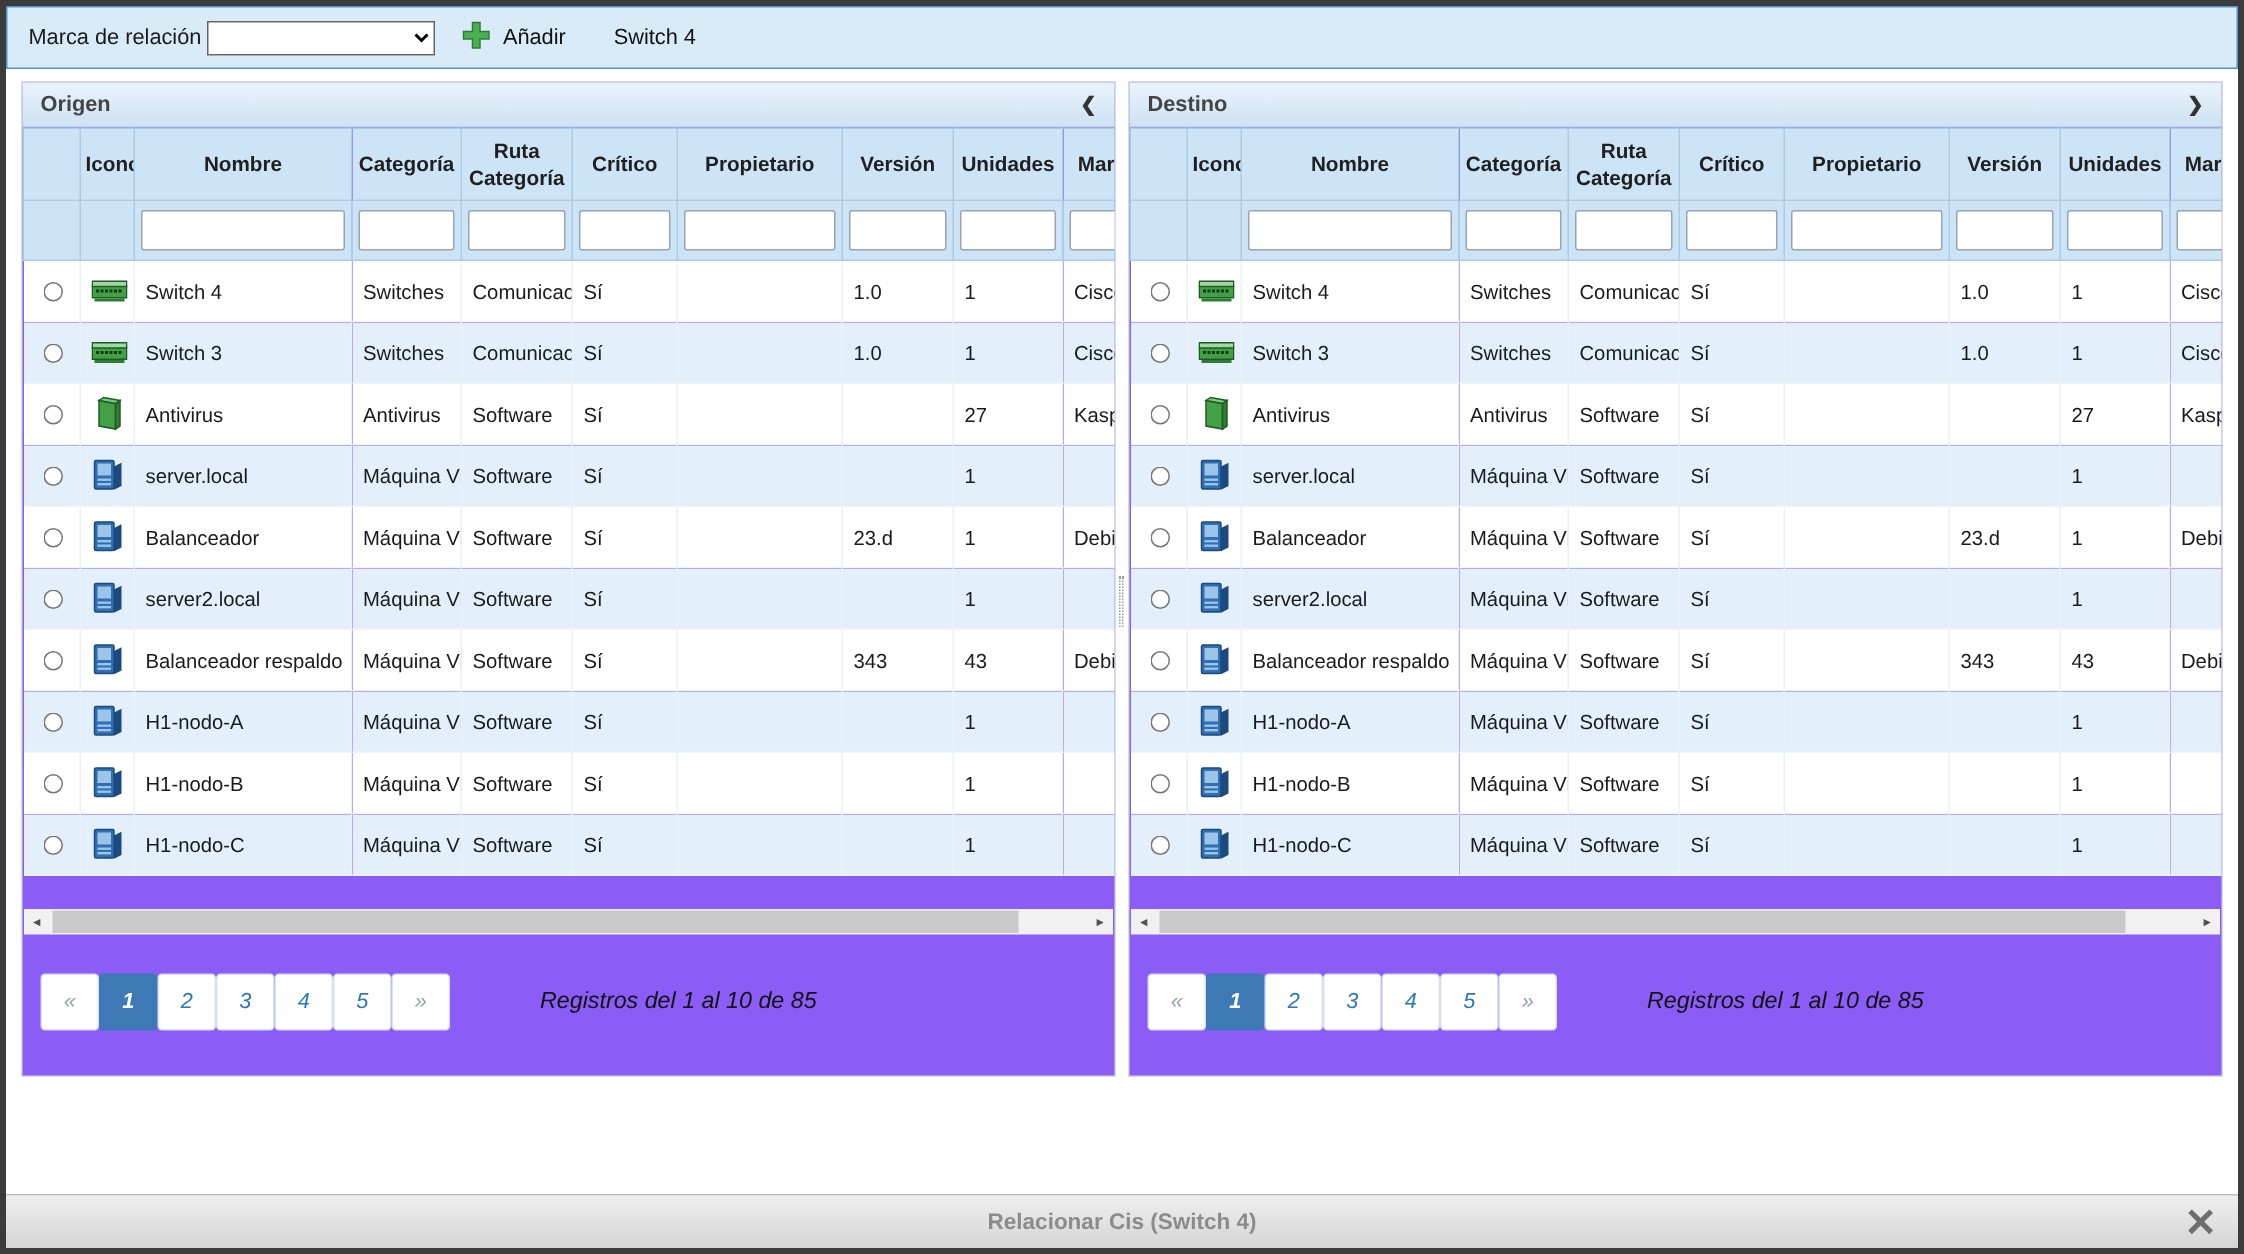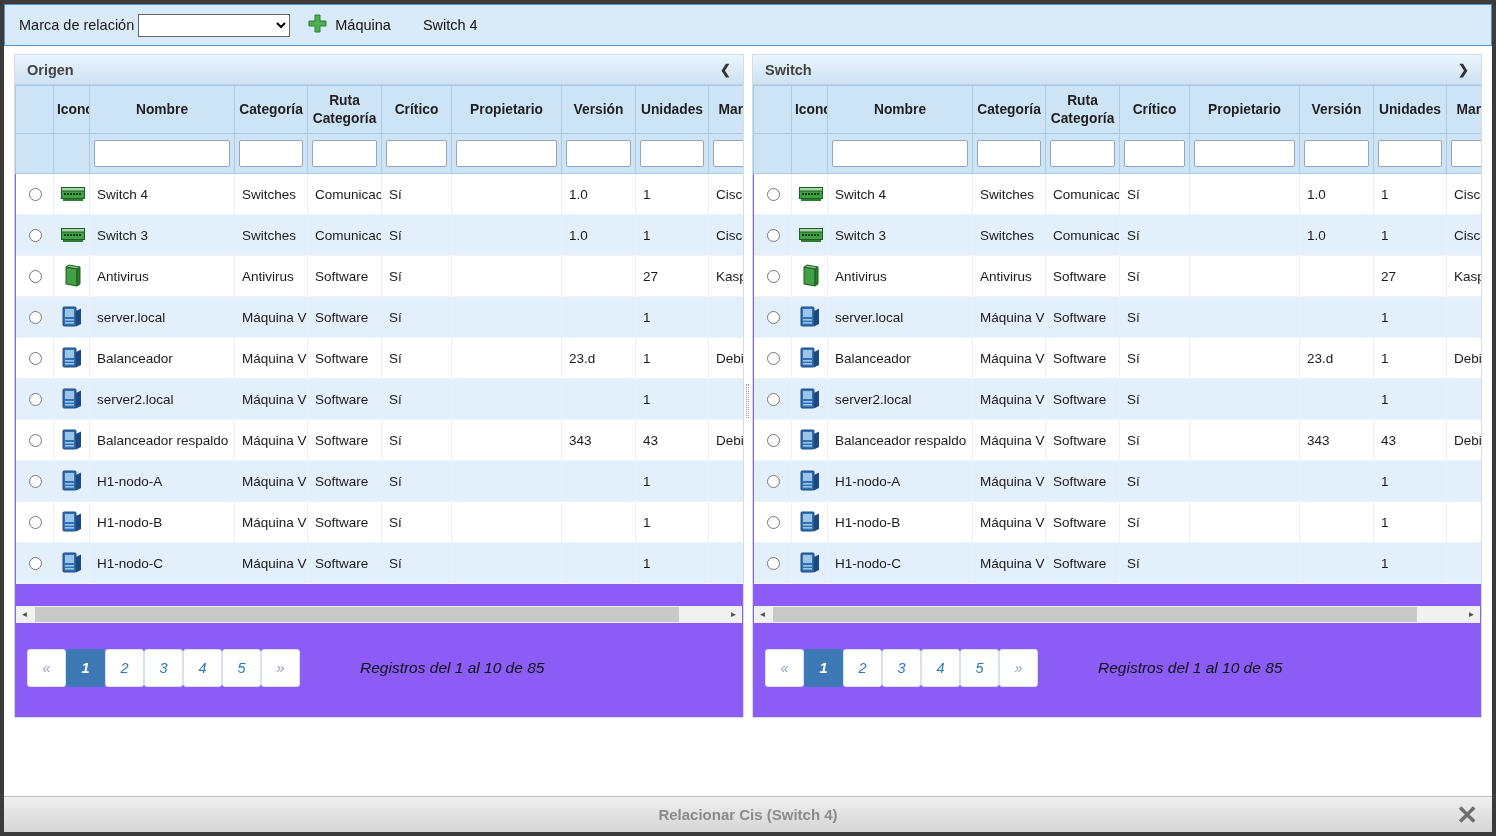--- a/index.html
+++ b/index.html
@@ -115,21 +115,21 @@
     <span class="toolbar-label">Marca de relación</span>
     <select class="relation-select">
       <option></option>
     </select>
     <button class="add-btn">
       <span>
         <svg width="19" height="19" viewBox="0 0 19 19">
             <path d="M7 1h5v6h6v5h-6v6H7v-6H1V7h6z" fill="#4caf50" stroke="#2e7d32" stroke-width="1"></path>
           </svg>
       </span>
-      <span>Máquina</span>
+      <span>Añadir</span>
     </button>
     <span class="selected-ci">Switch 4</span>
   </div>
 
   <div class="panels">
 
     <section class="panel">
       <header class="panel-header">
         <span>Origen</span>
         <span class="panel-chevron">❮</span>
@@ -388,21 +388,21 @@
         <span class="pager-summary">Registros del 1 al 10 de 85</span>
       </div>
     </section>
 
     <div class="splitter">
         <span class="grip"></span>
       </div>
 
     <section class="panel">
       <header class="panel-header">
-        <span>Switch</span>
+        <span>Destino</span>
         <span class="panel-chevron">❯</span>
       </header>
       <div class="grid-viewport">
         <table class="grid">
             <colgroup>
               <col style="width: 38px;">
               <col style="width: 36px;">
               <col style="width: 145px;">
               <col style="width: 73px;">
               <col style="width: 74px;">

